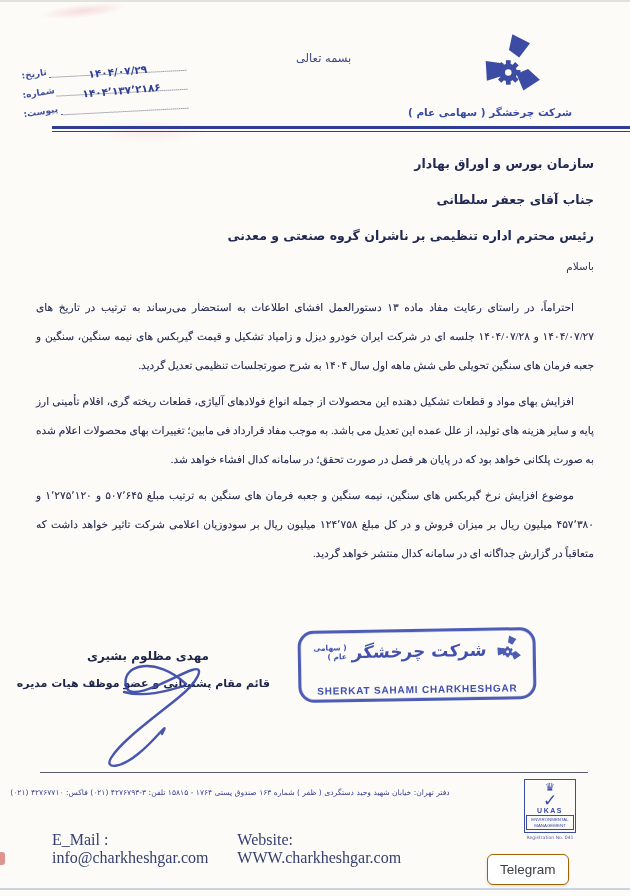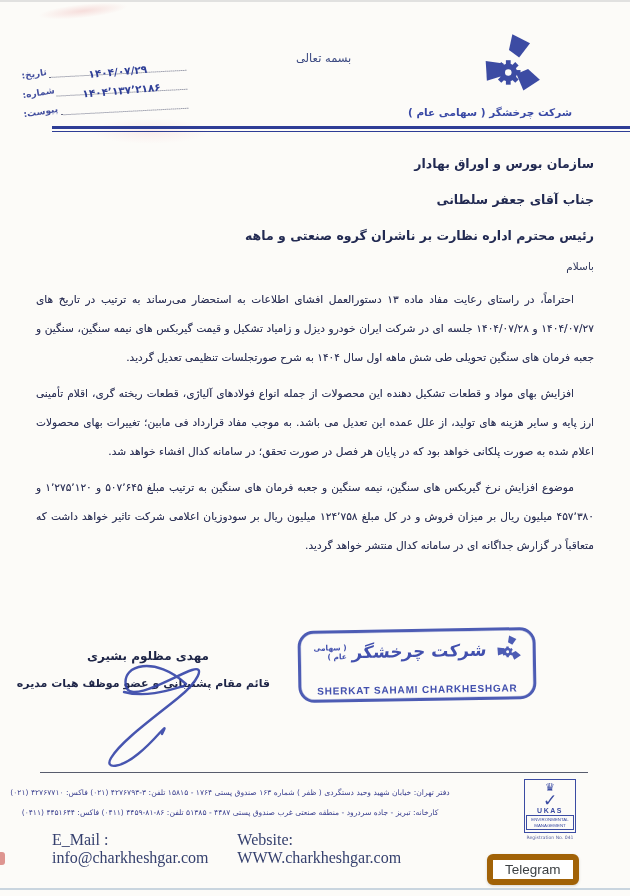--- a/index.html
+++ b/index.html
@@ -38,23 +38,23 @@
   .rule-top { position:absolute; top:126px; left:52px; width:578px; height:6px;
     border-top:3px solid #2e3d96; border-bottom:1.4px solid #2e3d96; }
 
   
   .recipient { position:absolute; top:156px; right:36px; direction:rtl; 
     color:#222a52; font-weight:bold; font-size:12.5px; }
   .recipient div { margin-bottom:21px; }
   .salutation { position:absolute; top:260px; right:36px; direction:rtl; font-size:10.5px; color:#333a5e;margin-left:44px; }
 
   
-  .body { position:absolute; top:285px; right:36px; left:36px; direction:rtl;
+  .body { position:absolute; top:293px; right:36px; left:36px; direction:rtl;
     text-align:justify; font-size:10.6px; line-height:29px; color:#2c3156;
-    text-shadow:0 0 .4px rgba(44,49,86,.45); }
+    text-shadow:0 0 .4px rgba(44,49,86,.45);font-family:Liberation Serif, serif; }
   .body p { margin:0 0 7px; text-indent:20px; }
 
   
   .sig { position:absolute; top:636px; left:26px; width:244px; text-align:center;
     direction:rtl; color:#1e2547; font-weight:bold; }
   .sig-thanks { font-size:12px; }
   .sig-name { font-size:12px; margin-top:13px; }
   .sig-title { font-size:11px; margin-top:14px; white-space:nowrap; }
   .sig-scribble { position:absolute; top:10px; left:40px; width:170px; height:130px; pointer-events:none; }
 
@@ -93,21 +93,21 @@
   .ukas-box { border:1.2px solid #3b4ca3; padding:2px 1px 2px; }
   .ukas-crown { font-size:11px; line-height:11px; }
   .ukas-check { font-size:17px; font-weight:bold; line-height:14px; }
   .ukas-name { font-size:7px; font-weight:bold; letter-spacing:1.5px; font-family:"Liberation Sans", sans-serif; }
   .ukas-sub { border:.8px solid #3b4ca3; margin-top:1px; font-size:4.4px; line-height:5.5px; padding:1px 0;
     font-family:"Liberation Sans", sans-serif; }
   .ukas-reg { font-size:4.6px; margin-top:2px; color:#555e9e; white-space:nowrap; }
 
   
   .tooltip { position:absolute; top:854px; left:487px; min-width:72px; height:31px; padding:0 12px;
-    background:#ffffff; border:6px solid #a16207; border-radius:6px;
+    background:#ffffff; border:1px solid #a16207; border-radius:6px;
     box-shadow:0 1px 3px rgba(0,0,0,.15);
     display:flex; align-items:center; justify-content:center;
     font-family:"Liberation Sans", sans-serif; font-size:13.5px; color:#3c4043; }
 </style>
 </head>
 <body>
 
 <div class="page">
 
   <div class="edge-top"></div>
@@ -153,21 +153,21 @@
       </g>
     </svg>
     <div class="logo-caption">شرکت چرخشگر ( سهامی عام )</div>
   </div>
 
   <div class="rule-top"></div>
 
   <div class="recipient">
     <div>سازمان بورس و اوراق بهادار</div>
     <div>جناب آقای جعفر سلطانی</div>
-    <div>رئیس محترم اداره نظارت بر ناشران گروه صنعتی و ماهه</div>
+    <div>رئیس محترم اداره تنظیمی بر ناشران گروه صنعتی و معدنی</div>
   </div>
   <div class="salutation">باسلام</div>
 
   <div class="body">
     <p>احتراماً، در راستای رعایت مفاد ماده ۱۳ دستورالعمل افشای اطلاعات به استحضار می‌رساند به ترتیب در تاریخ های ۱۴۰۴/۰۷/۲۷ و ۱۴۰۴/۰۷/۲۸ جلسه ای در شرکت ایران خودرو دیزل و زامیاد تشکیل و قیمت گیربکس های نیمه سنگین، سنگین و جعبه فرمان های سنگین تحویلی طی شش ماهه اول سال ۱۴۰۴ به شرح صورتجلسات تنظیمی تعدیل گردید.</p>
     <p>افزایش بهای مواد و قطعات تشکیل دهنده این محصولات از جمله انواع فولادهای آلیاژی، قطعات ریخته گری، اقلام تأمینی ارز پایه و سایر هزینه های تولید، از علل عمده این تعدیل می باشد. به موجب مفاد قرارداد فی مابین؛ تغییرات بهای محصولات اعلام شده به صورت پلکانی خواهد بود که در پایان هر فصل در صورت تحقق؛ در سامانه کدال افشاء خواهد شد.</p>
     <p>موضوع افزایش نرخ گیربکس های سنگین، نیمه سنگین و جعبه فرمان های سنگین به ترتیب مبلغ ۵۰۷٬۶۴۵ و ۱٬۲۷۵٬۱۲۰ و ۴۵۷٬۳۸۰ میلیون ریال بر میزان فروش و در کل مبلغ ۱۲۴٬۷۵۸ میلیون ریال بر سودوزیان اعلامی شرکت تاثیر خواهد داشت که متعاقباً در گزارش جداگانه ای در سامانه کدال منتشر خواهد گردید.</p>
   </div>
 
   <div class="sig">
@@ -203,21 +203,20 @@
       <span class="stamp-fa">شرکت چرخشگر</span>
       <span class="stamp-type">( سهامی عام )</span>
     </div>
     <div class="stamp-en">SHERKAT SAHAMI CHARKHESHGAR</div>
   </div>
 
   <div class="rule-bottom"></div>
 
   <div class="footer-fa">
     <div>دفتر تهران: خیابان شهید وحید دستگردی ( ظفر ) شماره ۱۶۳ صندوق پستی ۱۷۶۴ - ۱۵۸۱۵   تلفن: ۳-۴۲۷۶۷۹۳ (۰۲۱)   فاکس: ۴۲۷۶۷۷۱۰ (۰۲۱)</div>
-    <div>کارخانه: تبریز - جاده سردرود - منطقه صنعتی غرب صندوق پستی ۴۴۸۷ - ۵۱۳۸۵   تلفن: ۸۶-۸۱-۴۴۵۹ (۰۴۱۱)   فاکس: ۴۴۵۱۶۴۴ (۰۴۱۱)</div>
   </div>
   <div class="footer-en">
     <span>E_Mail : info@charkheshgar.com</span>
     <span>Website: WWW.charkheshgar.com</span>
   </div>
 
 
   <div class="ukas">
     <div class="ukas-box">
       <div class="ukas-crown">♛</div>

